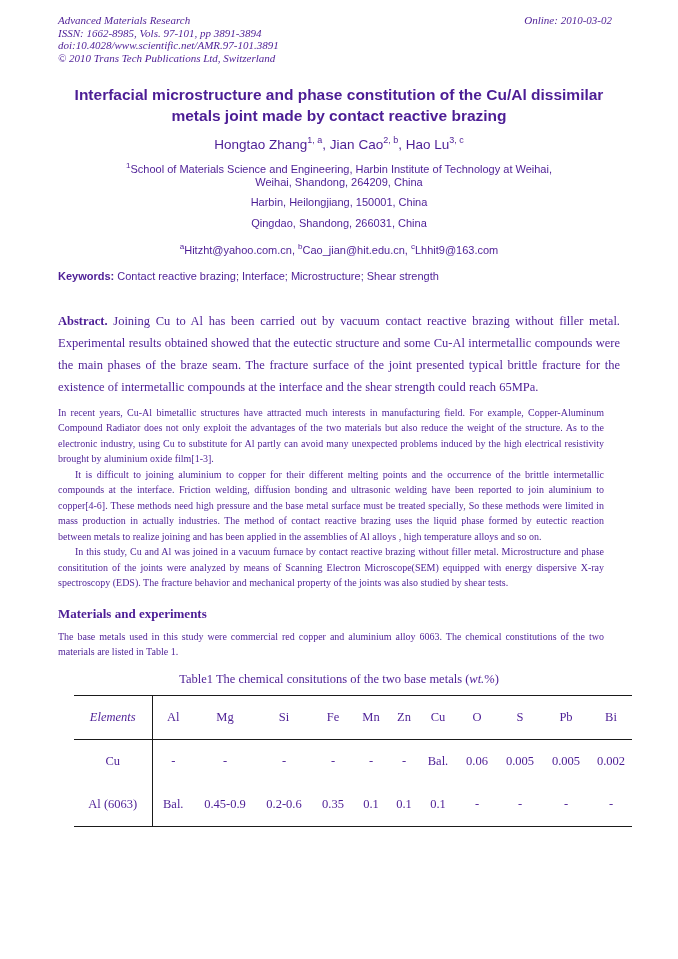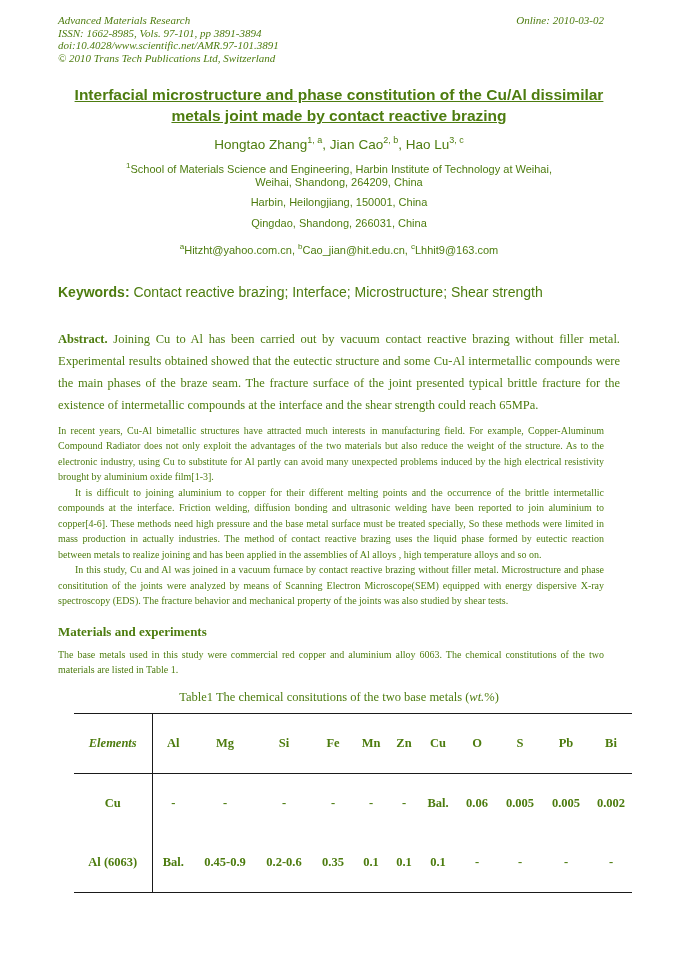--- a/index.html
+++ b/index.html
@@ -1,44 +1,43 @@
 <!DOCTYPE html>
 <html><head>
 <meta charset="utf-8">
 <style>
   html, body { margin: 0; padding: 0; background: #e8e8e8; }
   .page {
     width: 678px; height: 959px;
     background: #ffffff;
-    color: #4d7c0f;
+    color: #4c1d95;
     font-family: "Liberation Serif", serif;
     position: relative;
     box-sizing: border-box;
     padding: 14px 58px 0 58px;
     margin: 0 auto;
     overflow: hidden;
   }
   
   .hdr {
     position: relative;
     font-style: italic;
     font-size: 11px;
     line-height: 12.5px;
     font-family: "Liberation Serif", serif;
   }
-  .hdr .online { position: absolute; top: 0; right: 16px; }
+  .hdr .online { position: absolute; top: 0; right: 8px; }
   
   .title {
     font-family: "Liberation Sans", sans-serif;
     font-weight: bold;
     font-size: 15.5px;
     line-height: 21px;
     text-align: center;
     margin-top: 20px;
-    text-decoration: underline;
   }
   .authors {
     font-family: "Liberation Sans", sans-serif;
     font-size: 13.5px;
     text-align: center;
     margin-top: 9px;
   }
   .authors sup { font-size: 9px; }
   .aff {
     font-family: "Liberation Sans", sans-serif;
@@ -50,22 +49,22 @@
   .aff sup, .emails sup { font-size: 8px; }
   .emails {
     font-family: "Liberation Sans", sans-serif;
     font-size: 11px;
     text-align: center;
     margin-top: 12px;
   }
   
   .keywords {
     font-family: "Liberation Sans", sans-serif;
-    font-size: 14px;
-    margin-top: 28px;
+    font-size: 11px;
+    margin-top: 14px;
   }
   .keywords .kw-label { font-weight: bold; }
   
   .abstract {
     font-size: 12.5px;
     line-height: 22px;
     text-align: justify;
     margin: 28px 0 0 0;
   }
   .abstract .ab-label { font-weight: bold; }
@@ -93,22 +92,22 @@
     table-layout: fixed;
     width: 558px;
     margin: 8px 0 0 16px;
     border-collapse: collapse;
     font-size: 12.5px;
     border-top: 1.5px solid #1a1a1a;
     border-bottom: 1.5px solid #1a1a1a;
   }
   table.chem th, table.chem td {
     text-align: center;
-    padding: 22px 0;
-    font-weight: bold;
+    padding: 14px 0;
+    font-weight: normal;
     overflow: hidden;
     white-space: nowrap;
   }
   table.chem thead th { border-bottom: 1.5px solid #1a1a1a; }
   table.chem th.el-head { font-style: italic; }
   table.chem .el-col { border-right: 1.5px solid #1a1a1a; }
 </style>
 </head>
 <body>
 

